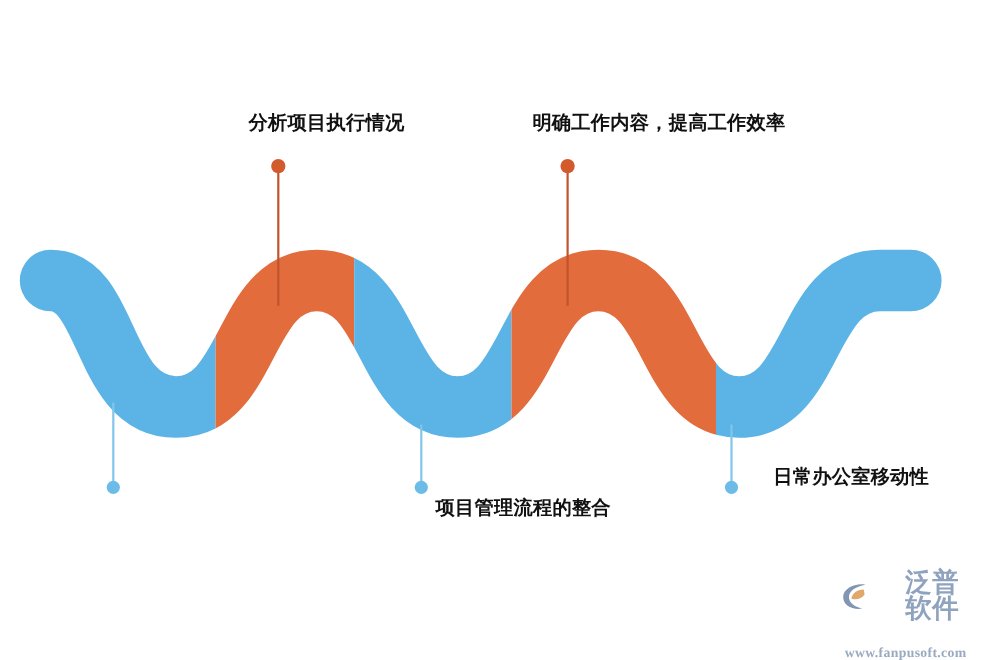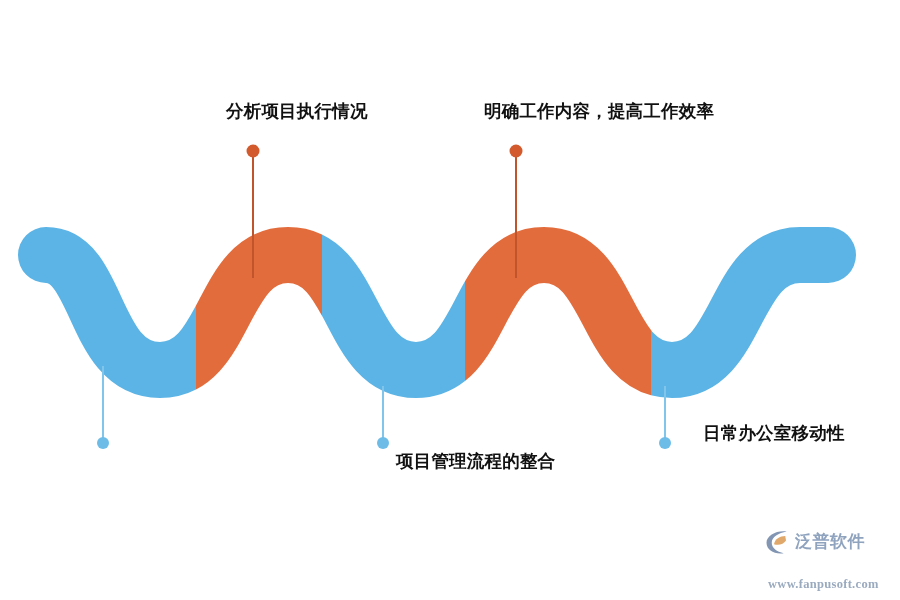--- a/index.html
+++ b/index.html
@@ -56,25 +56,26 @@
     display: flex;
     align-items: center;
     gap: 3px;
   }
   .wm-mark {
     width: 30px;
     height: 30px;
     flex: 0 0 auto;
   }
   .wm-name {
-    font-size: 17px;
+    font-size: 24px;
     font-weight: bold;
     color: #8fa3bf;
     line-height: 1;
     letter-spacing: 0.5px;
+    margin-left: 28px;
   }
   .wm-url {
     font-family: "Liberation Serif", "DejaVu Serif", serif;
     font-size: 12.5px;
     font-weight: bold;
     color: #9aaabf;
     letter-spacing: 0.3px;
     margin-top: 20px;
     margin-left: 6px;
   }

